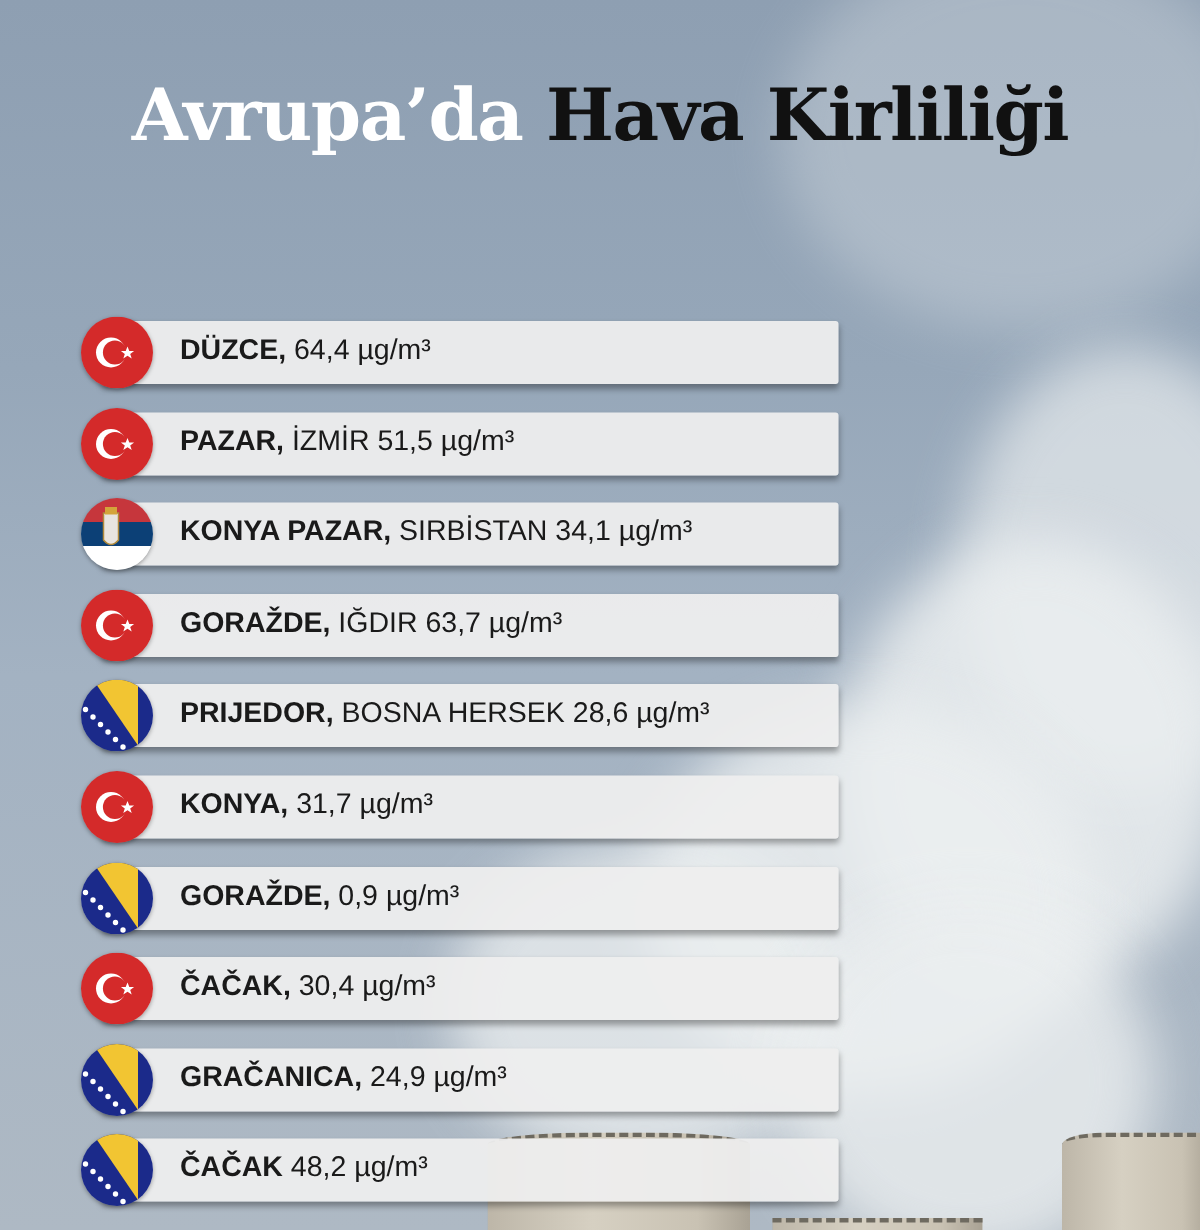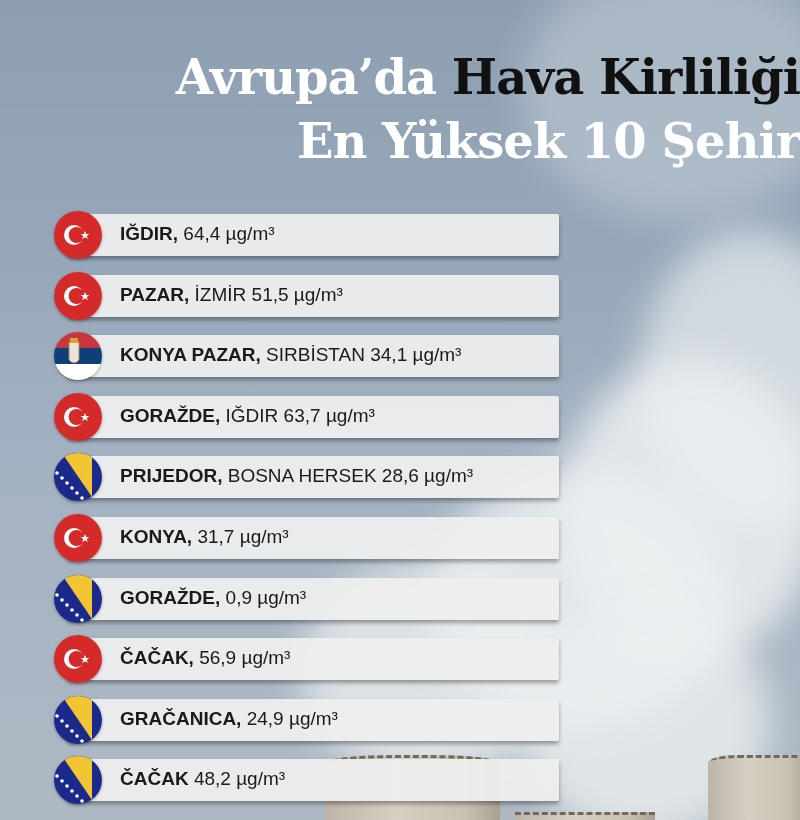--- a/index.html
+++ b/index.html
@@ -5,21 +5,21 @@
   html, body { margin:0; padding:0; }
   body {
     width:800px; height:820px; overflow:hidden; position:relative;
     font-family: "Liberation Sans", sans-serif;
     background: linear-gradient(180deg, #8e9fb2 0%, #96a7b9 30%, #a3b2c2 55%, #aeb9c4 100%);
   }
   .bg { position:absolute; inset:0; overflow:hidden; }
   .cloud { position:absolute; border-radius:50%; filter: blur(18px); background: rgba(235,238,240,0.85); }
   .tower { position:absolute; background: linear-gradient(90deg,#bdb6a8 0%,#d6d0c2 40%,#c9c2b3 80%,#a9a294 100%);
            border-top: 3px dashed #6e6a60; }
-  .title { position:absolute; left:0; right:0; top:45px; text-align:right;
+  .title { position:absolute; left:0; right:0; top:45px; text-align:center;
            font-family: "DejaVu Serif", serif; font-weight:bold; font-size:48px; line-height:64px; color:#fff;
            letter-spacing:-1px; }
   .title .dark { color:#111; }
   .list { position:absolute; left:54px; top:211px; }
   .row { position:relative; height:48px; margin-bottom:12.6px; }
   .bar { position:absolute; left:14px; top:3px; width:491px; height:42px;
          background: rgba(238,238,238,0.94); box-shadow: 0 3px 4px rgba(0,0,0,0.35); border-radius:2px; }
   .label { position:absolute; left:66px; top:12px; font-size:19px; color:#1a1a1a; white-space:nowrap; }
   .label b { font-weight:bold; }
   .flag { position:absolute; left:0; top:0; width:48px; height:48px; border-radius:50%; overflow:hidden;
@@ -39,35 +39,34 @@
   <div class="tower" style="left:325px;top:755px;width:175px;height:70px;border-radius:40% 40% 0 0 / 8px 8px 0 0;"></div>
   <div class="tower" style="left:515px;top:812px;width:140px;height:20px;"></div>
   <div class="tower" style="left:708px;top:755px;width:100px;height:70px;border-radius:30% 0 0 0 / 8px 0 0 0;"></div>
 </div>
 
 <div class="title">
   <div>
     <span>Avrupa’da</span>
     <span class="dark">Hava Kirliliği</span>
   </div>
-  <div>En Yüksek 10 Şehir</div>
 </div>
 
 <div class="list" id="list">
     <div class="row">
       <div class="bar"></div>
       <div class="flag">
   <svg viewBox="0 0 48 48">
           <rect width="48" height="48" fill="#d42a2a"></rect>
     <circle cx="20" cy="24" r="10" fill="#fff"></circle>
           <circle cx="22.6" cy="24" r="8" fill="#d42a2a"></circle>
     <polygon points="31,20 32.2,23 35.4,23 32.8,25 33.8,28 31,26.2 28.2,28 29.2,25 26.6,23 29.8,23" fill="#fff"></polygon>
         </svg>
 </div>
-      <div class="label"><b>IĞDIR,</b> <span>64,4 µg/m³</span></div>
+      <div class="label"><b>DÜZCE,</b> <span>64,4 µg/m³</span></div>
     </div>
     <div class="row">
       <div class="bar"></div>
       <div class="flag">
   <svg viewBox="0 0 48 48">
           <rect width="48" height="48" fill="#d42a2a"></rect>
     <circle cx="20" cy="24" r="10" fill="#fff"></circle>
           <circle cx="22.6" cy="24" r="8" fill="#d42a2a"></circle>
     <polygon points="31,20 32.2,23 35.4,23 32.8,25 33.8,28 31,26.2 28.2,28 29.2,25 26.6,23 29.8,23" fill="#fff"></polygon>
         </svg>
@@ -150,21 +149,21 @@
     <div class="row">
       <div class="bar"></div>
       <div class="flag">
   <svg viewBox="0 0 48 48">
           <rect width="48" height="48" fill="#d42a2a"></rect>
     <circle cx="20" cy="24" r="10" fill="#fff"></circle>
           <circle cx="22.6" cy="24" r="8" fill="#d42a2a"></circle>
     <polygon points="31,20 32.2,23 35.4,23 32.8,25 33.8,28 31,26.2 28.2,28 29.2,25 26.6,23 29.8,23" fill="#fff"></polygon>
         </svg>
 </div>
-      <div class="label"><b>ČAČAK,</b> <span>56,9 µg/m³</span></div>
+      <div class="label"><b>ČAČAK,</b> <span>30,4 µg/m³</span></div>
     </div>
     <div class="row">
       <div class="bar"></div>
       <div class="flag">
   <svg viewBox="0 0 48 48">
           <rect width="48" height="48" fill="#1b2a8a"></rect>
     <polygon points="8,0 38,0 38,44" fill="#f2c532"></polygon>
     <g fill="#fff">
       <circle cx="3" cy="20" r="1.8"></circle>
             <circle cx="8" cy="25" r="1.8"></circle>

